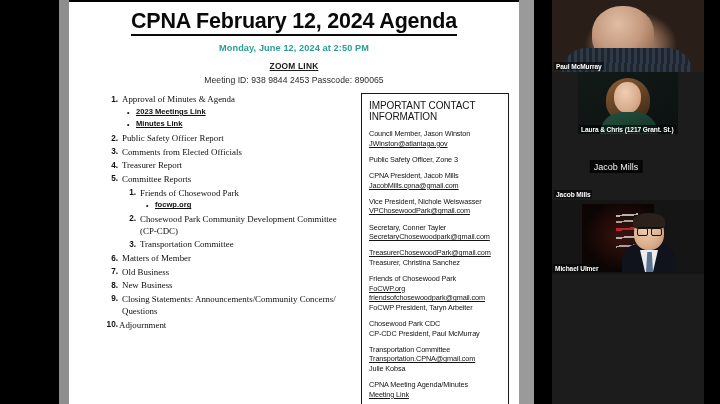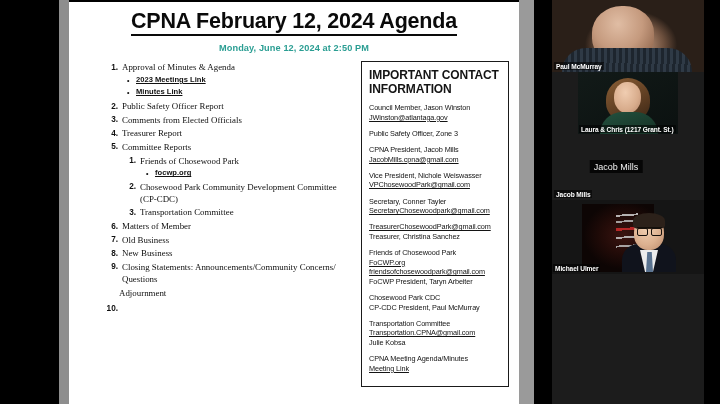--- a/index.html
+++ b/index.html
@@ -127,21 +127,21 @@
   .ag-num {
     font-family: "Liberation Sans", sans-serif;
     font-weight: bold;
     font-size: 8.2px;
     min-width: 15px;
     text-align: right;
     padding-right: 4px;
     flex: none;
     padding-top: 0.5px;
   }
-  .ag-num.wide { min-width: 15px; padding-right: 1px; margin-top: 16px; }
+  .ag-num.wide { min-width: 15px; padding-right: 1px; }
   .ag-text { flex: 1; }
 
   .ag-sub { padding-left: 19px; }
   .ag-sub .ag-num { min-width: 14px; }
 
   .ag-bullet {
     display: flex;
     align-items: flex-end;
     font-family: "Liberation Sans", sans-serif;
     font-size: 7.6px;
@@ -171,22 +171,22 @@
     width: 148px;
     min-height: 316px;
     border: 1.4px solid #1a1a1a;
     background: #fff;
     box-sizing: border-box;
     padding: 6px 5px 6px 7px;
     font-family: "Liberation Sans", sans-serif;
     color: #141414;
   }
   .contact-title {
-    font-weight: bold;
-    font-size: 12px;
+    font-weight: normal;
+    font-size: 10px;
     letter-spacing: -0.1px;
     margin-bottom: 7px;
   }
   .contact-group {
     margin-bottom: 6.5px;
   }
   .contact-line {
     font-size: 7.3px;
     line-height: 1.32;
     letter-spacing: -0.12px;
@@ -376,21 +376,25 @@
   <div class="share-region">
     <div class="doc-shadow-left"></div>
     <div class="doc-scroll-right"></div>
 
     <div class="doc-page">
 
       <h1 class="doc-title"><span class="u">CPNA February 12, 2024 Agenda</span></h1>
 
       <div class="meeting-when">Monday, June 12, 2024 at 2:50 PM</div>
 
-
+      <div class="zoom-link">
+        <a href="#">ZOOM LINK</a>
+      </div>
+
+      <div class="meeting-id">Meeting ID: 938 9844 2453 Passcode: 890065</div>
 
       <div class="doc-body">
 
         <div class="agenda" id="agenda-list">
             <div class="ag-row">
               <span class="ag-num">1.</span>
               <span class="ag-text">Approval of Minutes &amp; Agenda</span>
             </div>
             <div class="ag-bullet">
               <span class="dot">•</span>

